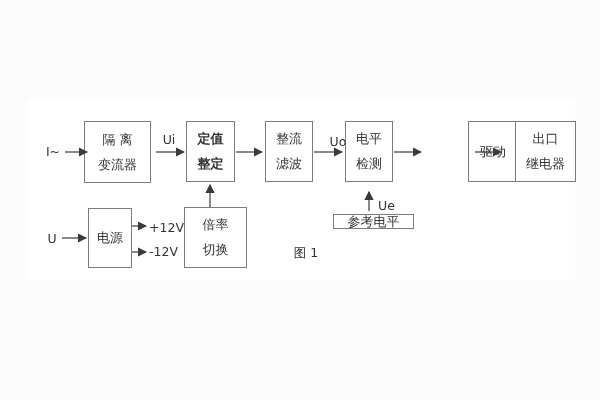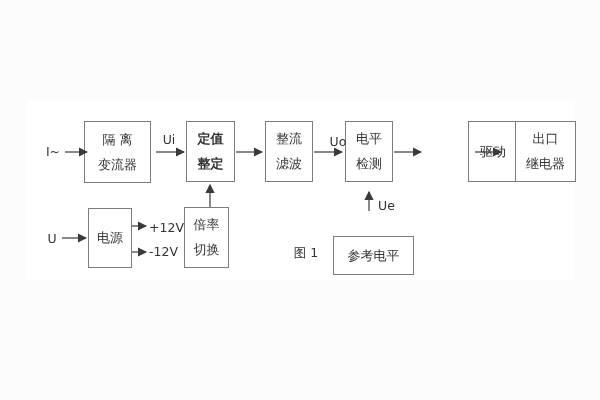--- a/index.html
+++ b/index.html
@@ -68,26 +68,26 @@
   <div class="block" style="left:503px;top:121px;width:61px;height:61px;margin-left:12px;">
     <span>出口</span>
     <span>继电器</span>
   </div>
 
   <div class="block" style="left:88px;top:208px;width:44px;height:60px;">
     <span>电源</span>
 
   </div>
 
-  <div class="block" style="left:184px;top:207px;width:45px;height:61px;">
+  <div class="block" style="left:184px;top:207px;width:63px;height:61px;">
     <span>倍率</span>
     <span>切换</span>
   </div>
 
-  <div class="block" style="left:333px;top:236px;width:81px;height:39px;">
+  <div class="block" style="left:333px;top:214px;width:81px;height:15px;">
     <span>参考电平</span>
 
   </div>
 
   <div class="lbl ctr" style="left:53px;top:151px;">I~</div>
   <div class="lbl ctr" style="left:169px;top:139px;">Ui</div>
   <div class="lbl ctr" style="left:328px;top:141px;padding-left:20px;">Uo</div>
   <div class="lbl" style="left:378px;top:198px;">Ue</div>
   <div class="lbl ctr" style="left:52px;top:238px;">U</div>
   <div class="lbl" style="left:149px;top:220px;">+12V</div>

